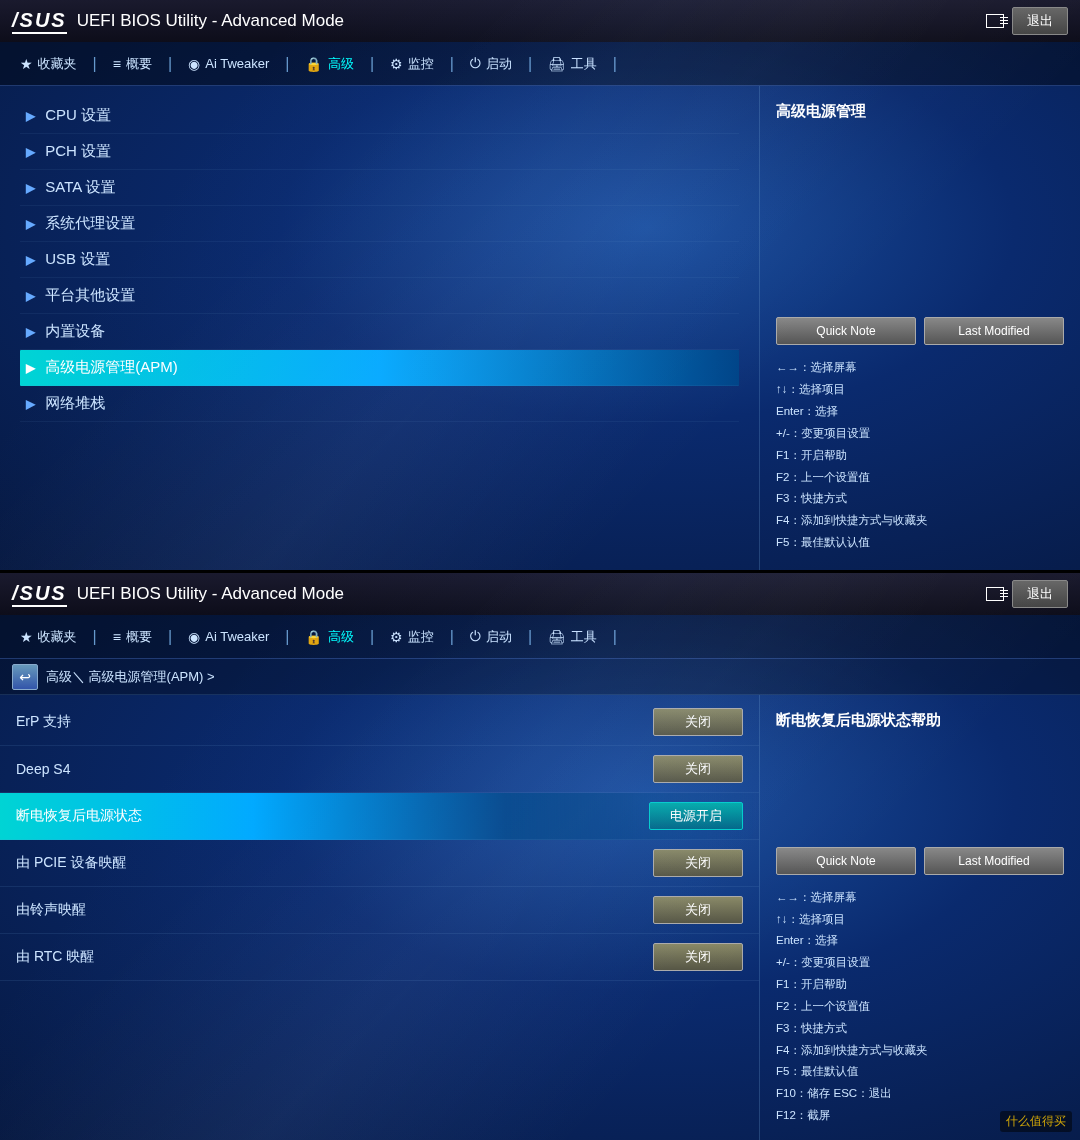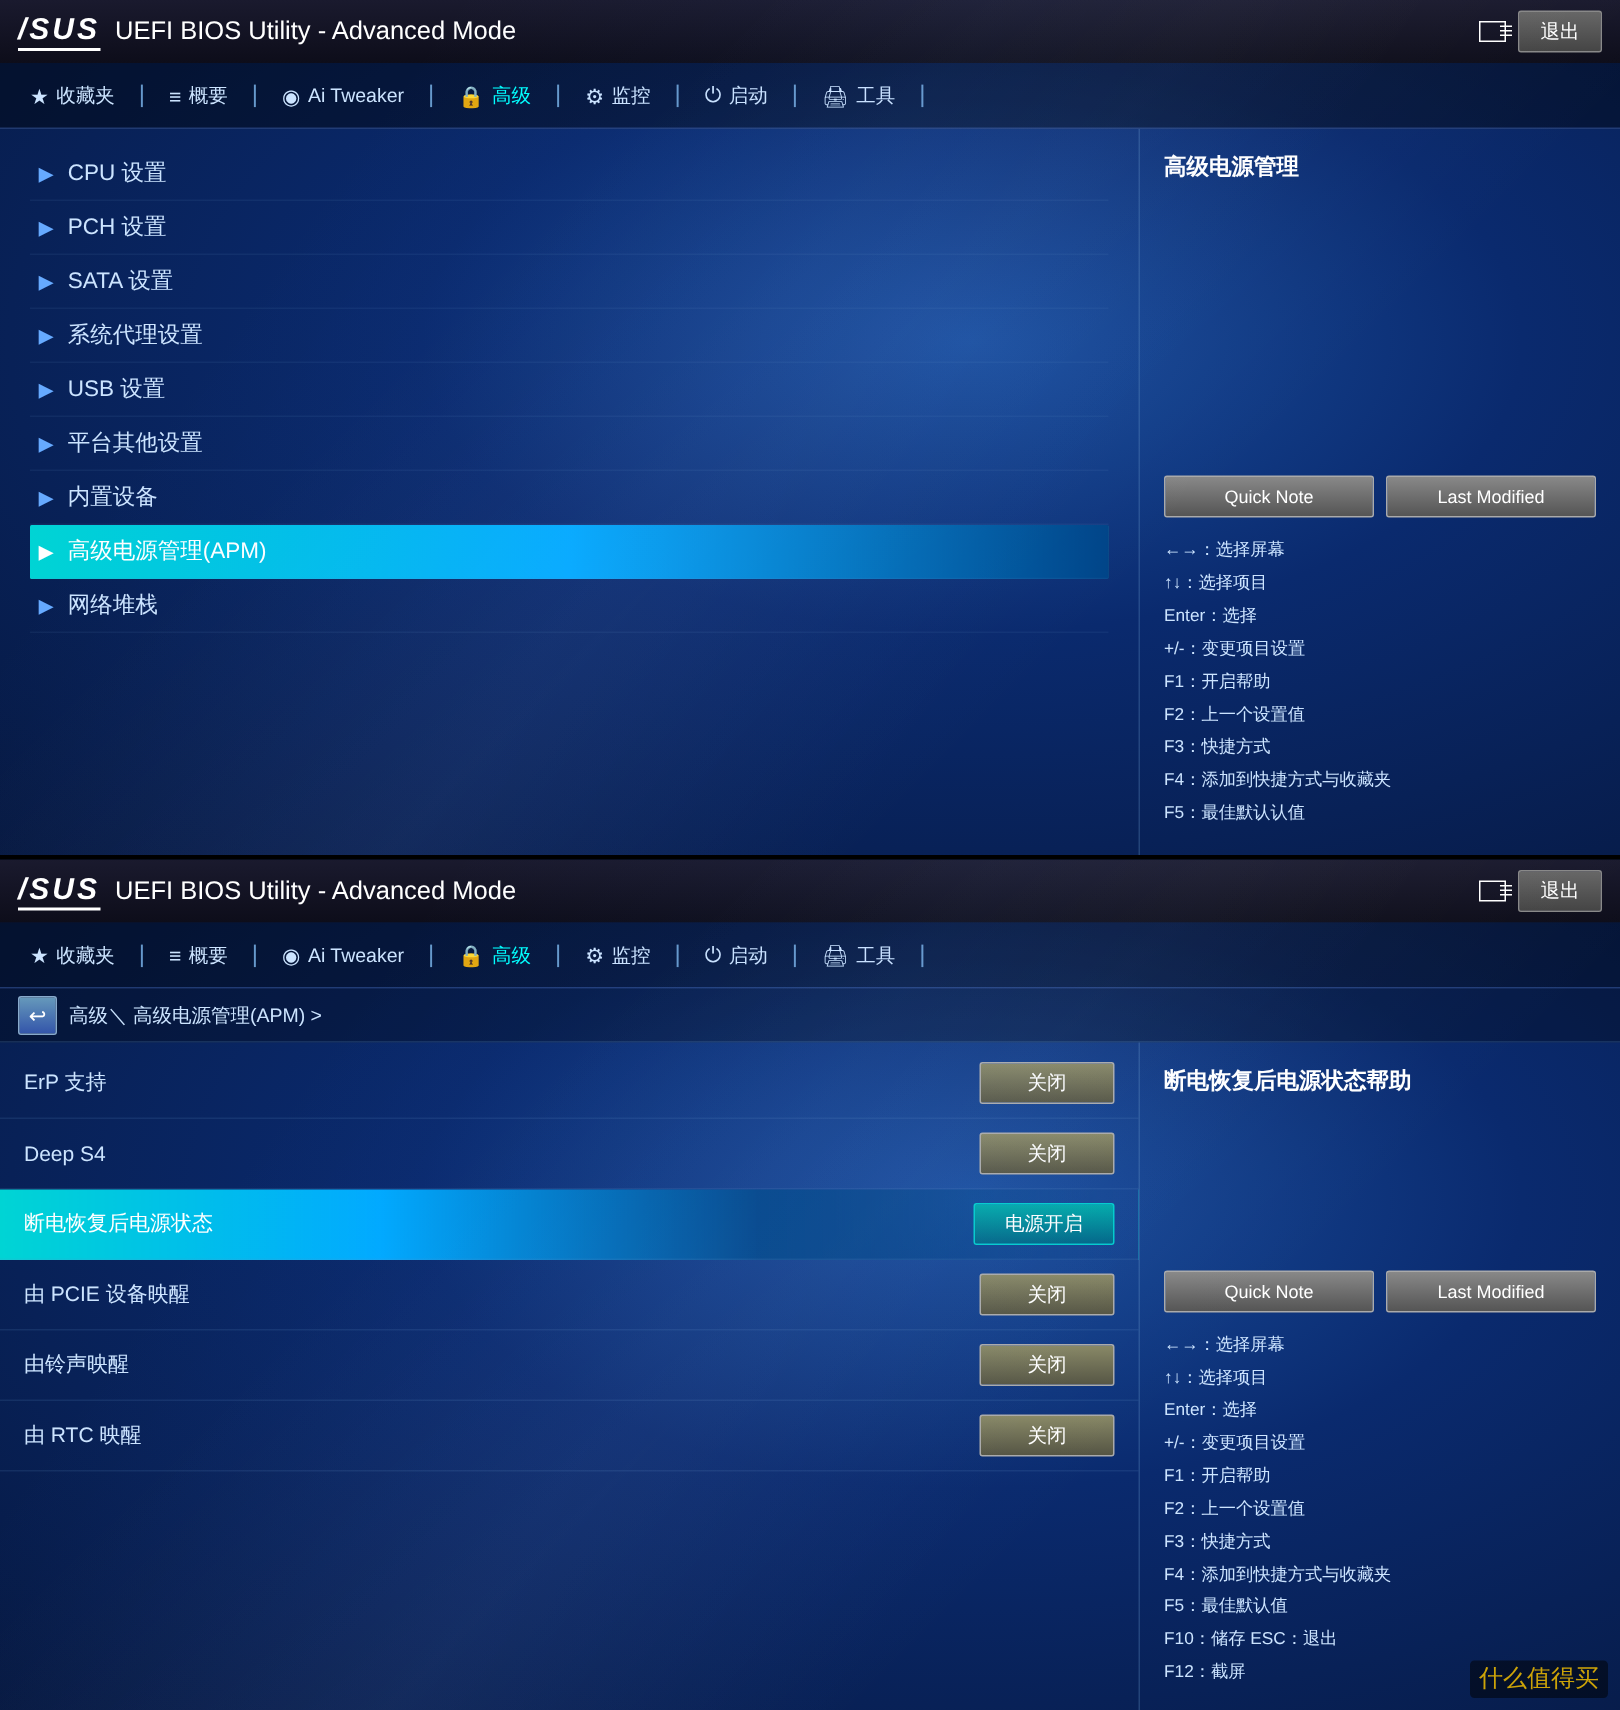--- a/index.html
+++ b/index.html
@@ -269,21 +269,21 @@
       background: linear-gradient(to bottom, #00aaaa, #006688);
       border-color: #00cccc;
     }
 
     
     .watermark {
       position: absolute;
       bottom: 8px;
       right: 8px;
       color: rgba(255,200,0,0.8);
-      font-size: 16px;
+      font-size: 12px;
       background: rgba(0,0,0,0.5);
       padding: 2px 6px;
       border-radius: 3px;
     }
   </style>
 </head>
 <body>
 
 <div class="bios-panel">
 

